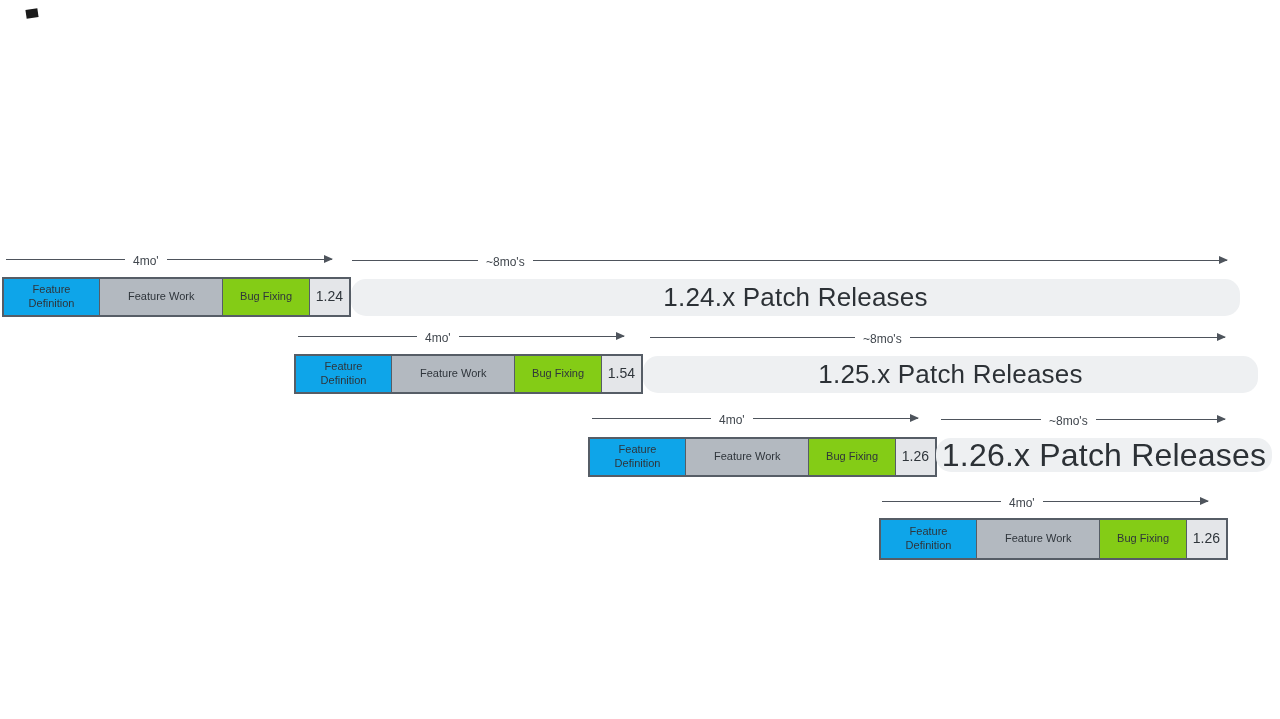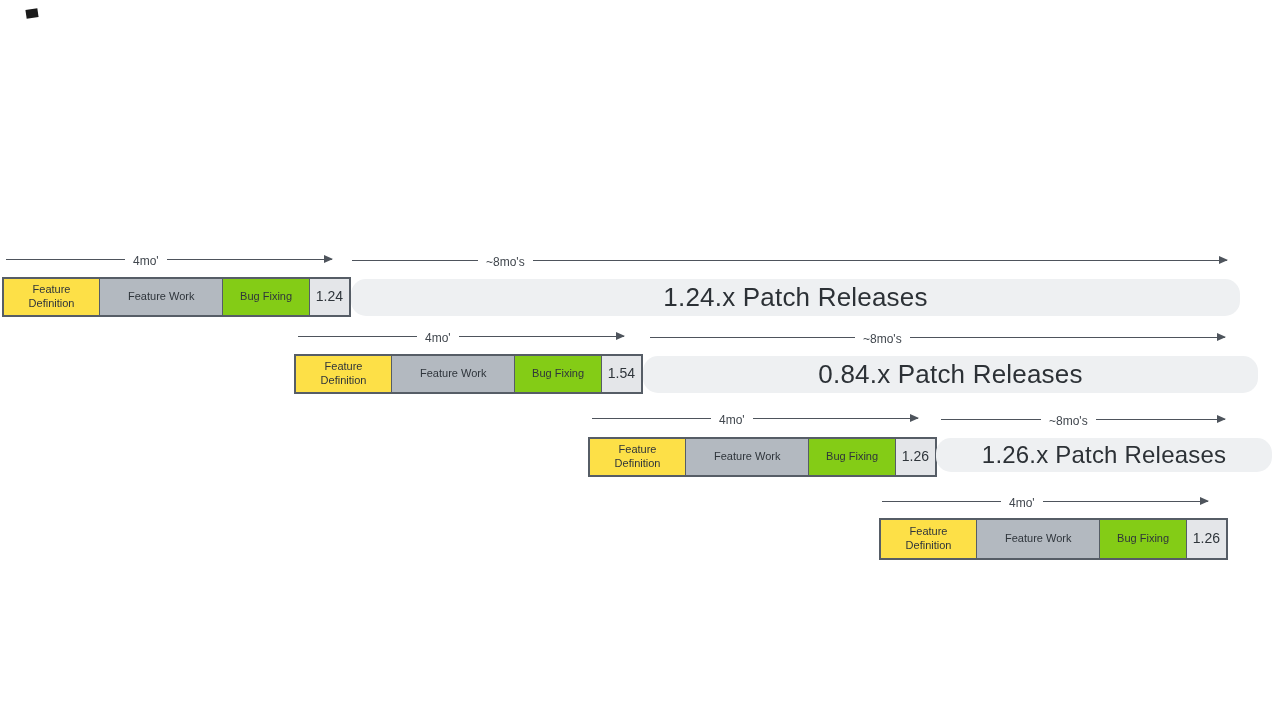--- a/index.html
+++ b/index.html
@@ -63,21 +63,21 @@
     border-right: 1.5px solid #565d66;
     display: flex;
     align-items: center;
     justify-content: center;
     text-align: center;
     font-size: 11px;
     line-height: 1.25;
     color: #2f353b;
     padding: 0 6px;
   }
-  .segm.fd { width: 98px;  background: #fde047; }
+  .segm.fd { width: 98px;  background: #0ea5e9; }
   .segm.fw { width: 126px; background: #b3b9c0; }
   .segm.bf { width: 88px;  background: #84cc16; }
   .segm.ver {
     flex: 1 1 auto;
     background: #e4e6e9;
     border-right: none;
     font-size: 14px;
   }
 
   
@@ -133,42 +133,42 @@
       <div class="lbl">~8mo's</div>
       <div class="seg right"></div>
     </div>
     <div class="abs cycle-bar" style="left:294px; top:354px; width:349px;">
       <div class="segm fd">Feature Definition</div>
       <div class="segm fw">Feature Work</div>
       <div class="segm bf">Bug Fixing</div>
       <div class="segm ver">1.54</div>
     </div>
     <div class="abs patch-bar" style="left:643px; top:356px; width:615px; height:37px;">
-      <span>0.84.x Patch Releases</span>
+      <span>1.25.x Patch Releases</span>
     </div>
   </div>
 
   <div>
     <div class="abs arrow" style="left:592px; top:411px; width:326px;">
       <div class="seg left" style="width:119px"></div>
       <div class="lbl">4mo'</div>
       <div class="seg right"></div>
     </div>
     <div class="abs arrow" style="left:941px; top:412px; width:284px;">
       <div class="seg left" style="width:100px"></div>
       <div class="lbl">~8mo's</div>
       <div class="seg right"></div>
     </div>
     <div class="abs cycle-bar" style="left:588px; top:437px; width:349px;">
       <div class="segm fd">Feature Definition</div>
       <div class="segm fw">Feature Work</div>
       <div class="segm bf">Bug Fixing</div>
       <div class="segm ver">1.26</div>
     </div>
-    <div class="abs patch-bar" style="left:936px; top:438px; width:336px; height:34px; font-size:24px;">
+    <div class="abs patch-bar" style="left:936px; top:438px; width:336px; height:34px; font-size:32px;">
       <span>1.26.x Patch Releases</span>
     </div>
   </div>
 
   <div>
     <div class="abs arrow" style="left:882px; top:494px; width:326px;">
       <div class="seg left" style="width:119px"></div>
       <div class="lbl">4mo'</div>
       <div class="seg right"></div>
     </div>

